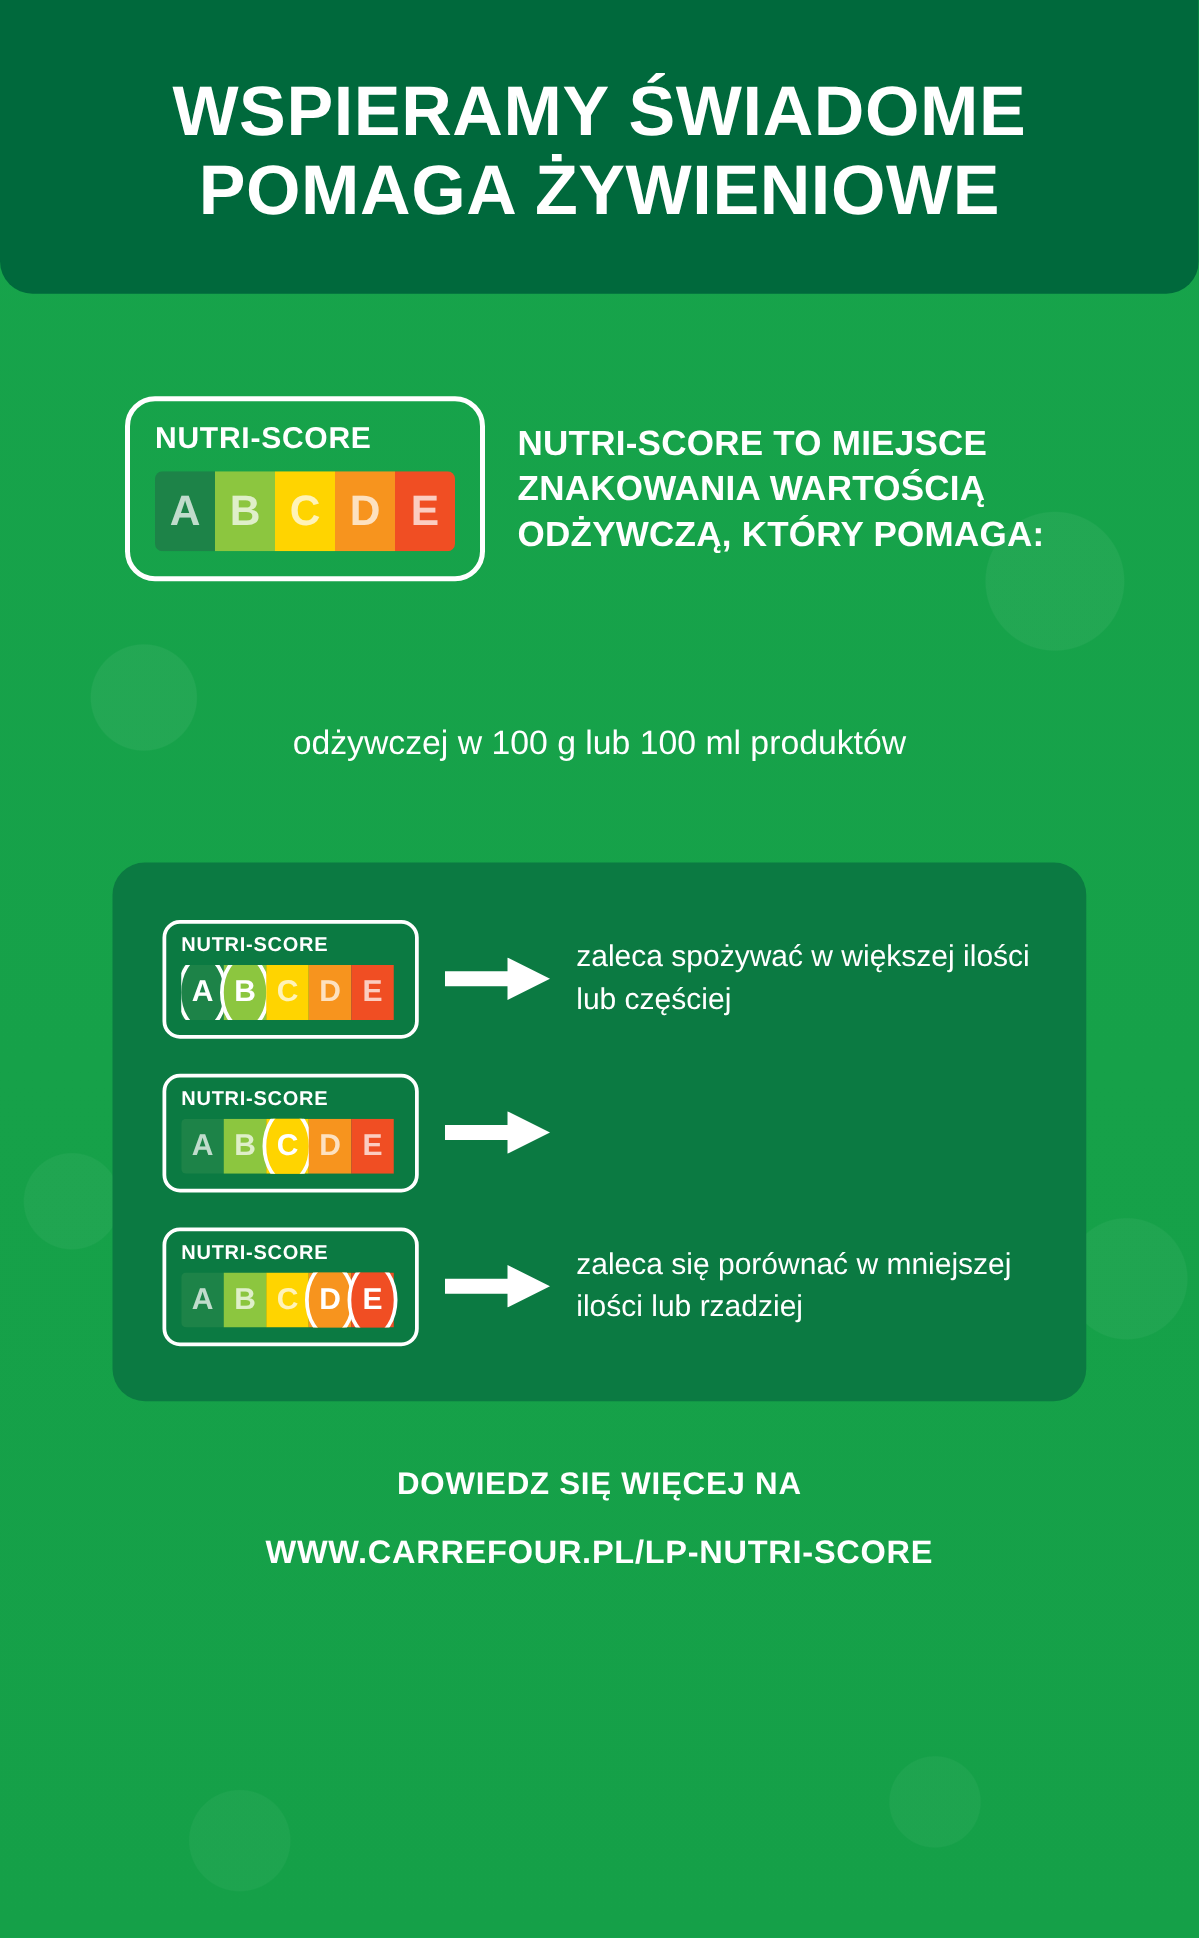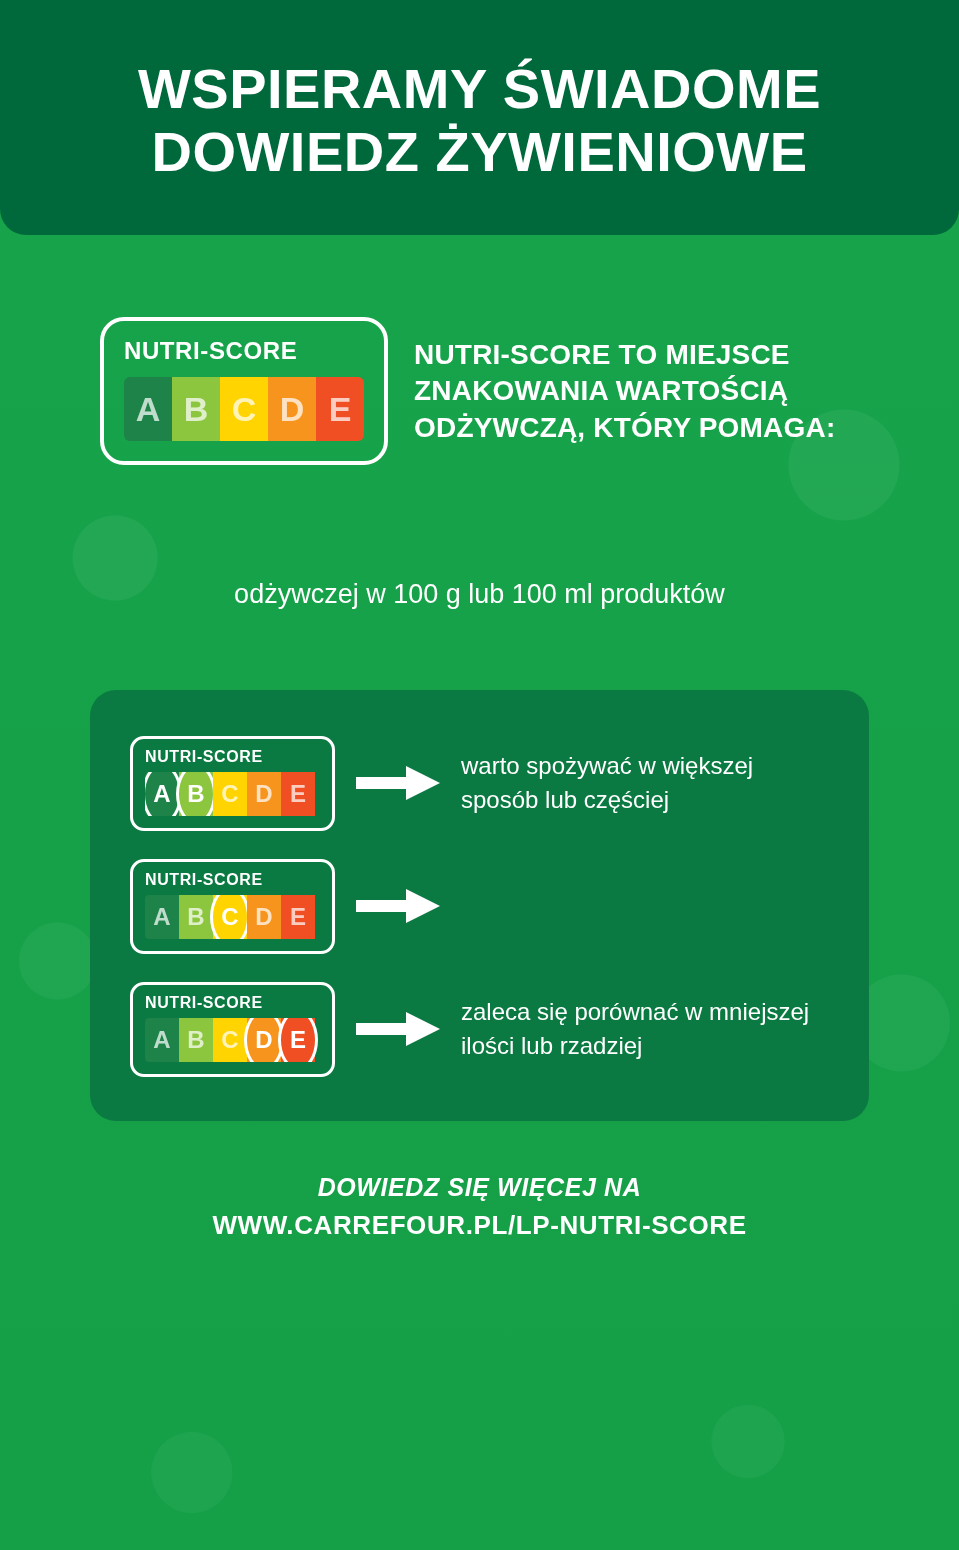--- a/index.html
+++ b/index.html
@@ -204,40 +204,39 @@
   
   .footer {
     text-align: center;
     color: #ffffff;
     padding: 52px 0 0;
   }
   .footer .f1 {
     font-size: 25px;
     font-weight: 800;
     letter-spacing: 0.6px;
-    margin-bottom: 8px;
-    font-style: italic;
+    margin-bottom: 24px;
   }
   .footer .f2 {
     font-size: 26px;
     font-weight: 800;
     letter-spacing: 0.6px;
   }
 </style>
 </head>
 <body>
 
 <div class="bg-texture"></div>
 
 <div class="page">
 
   <div class="header">
     <h1>
       <span>WSPIERAMY ŚWIADOME</span><br>
-      <span>DOWIEDZ ŻYWIENIOWE</span>
+      <span>POMAGA ŻYWIENIOWE</span>
     </h1>
   </div>
 
   <div class="intro">
     <div class="nutri-badge" id="main-badge">
       <div class="ns-title">NUTRI-SCORE</div>
       <div class="ns-strip">
           <div class="ns-cell dim" style="background: rgb(29, 131, 72);">
             <span>A</span>
           </div>
@@ -284,21 +283,21 @@
               <div class="ns-cell dim" style="background: rgb(240, 78, 35);">
                 <span>E</span>
               </div>
             </div>
           </div>
           <div class="arrow">
             <svg width="84" height="34" viewBox="0 0 84 34" aria-hidden="true">
               <path d="M0 11 H50 V0 L84 17 L50 34 V23 H0 Z" fill="#ffffff"></path>
             </svg>
           </div>
-          <div class="row-text">warto spożywać w większej sposób lub częściej</div>
+          <div class="row-text">zaleca spożywać w większej ilości lub częściej</div>
         </div>
         <div class="row">
           <div class="nutri-badge mini-badge">
             <div class="ns-title">NUTRI-SCORE</div>
             <div class="ns-strip">
               <div class="ns-cell dim" style="background: rgb(29, 131, 72);">
                 <span>A</span>
               </div>
               <div class="ns-cell dim" style="background: rgb(140, 198, 63);">
                 <span>B</span>

